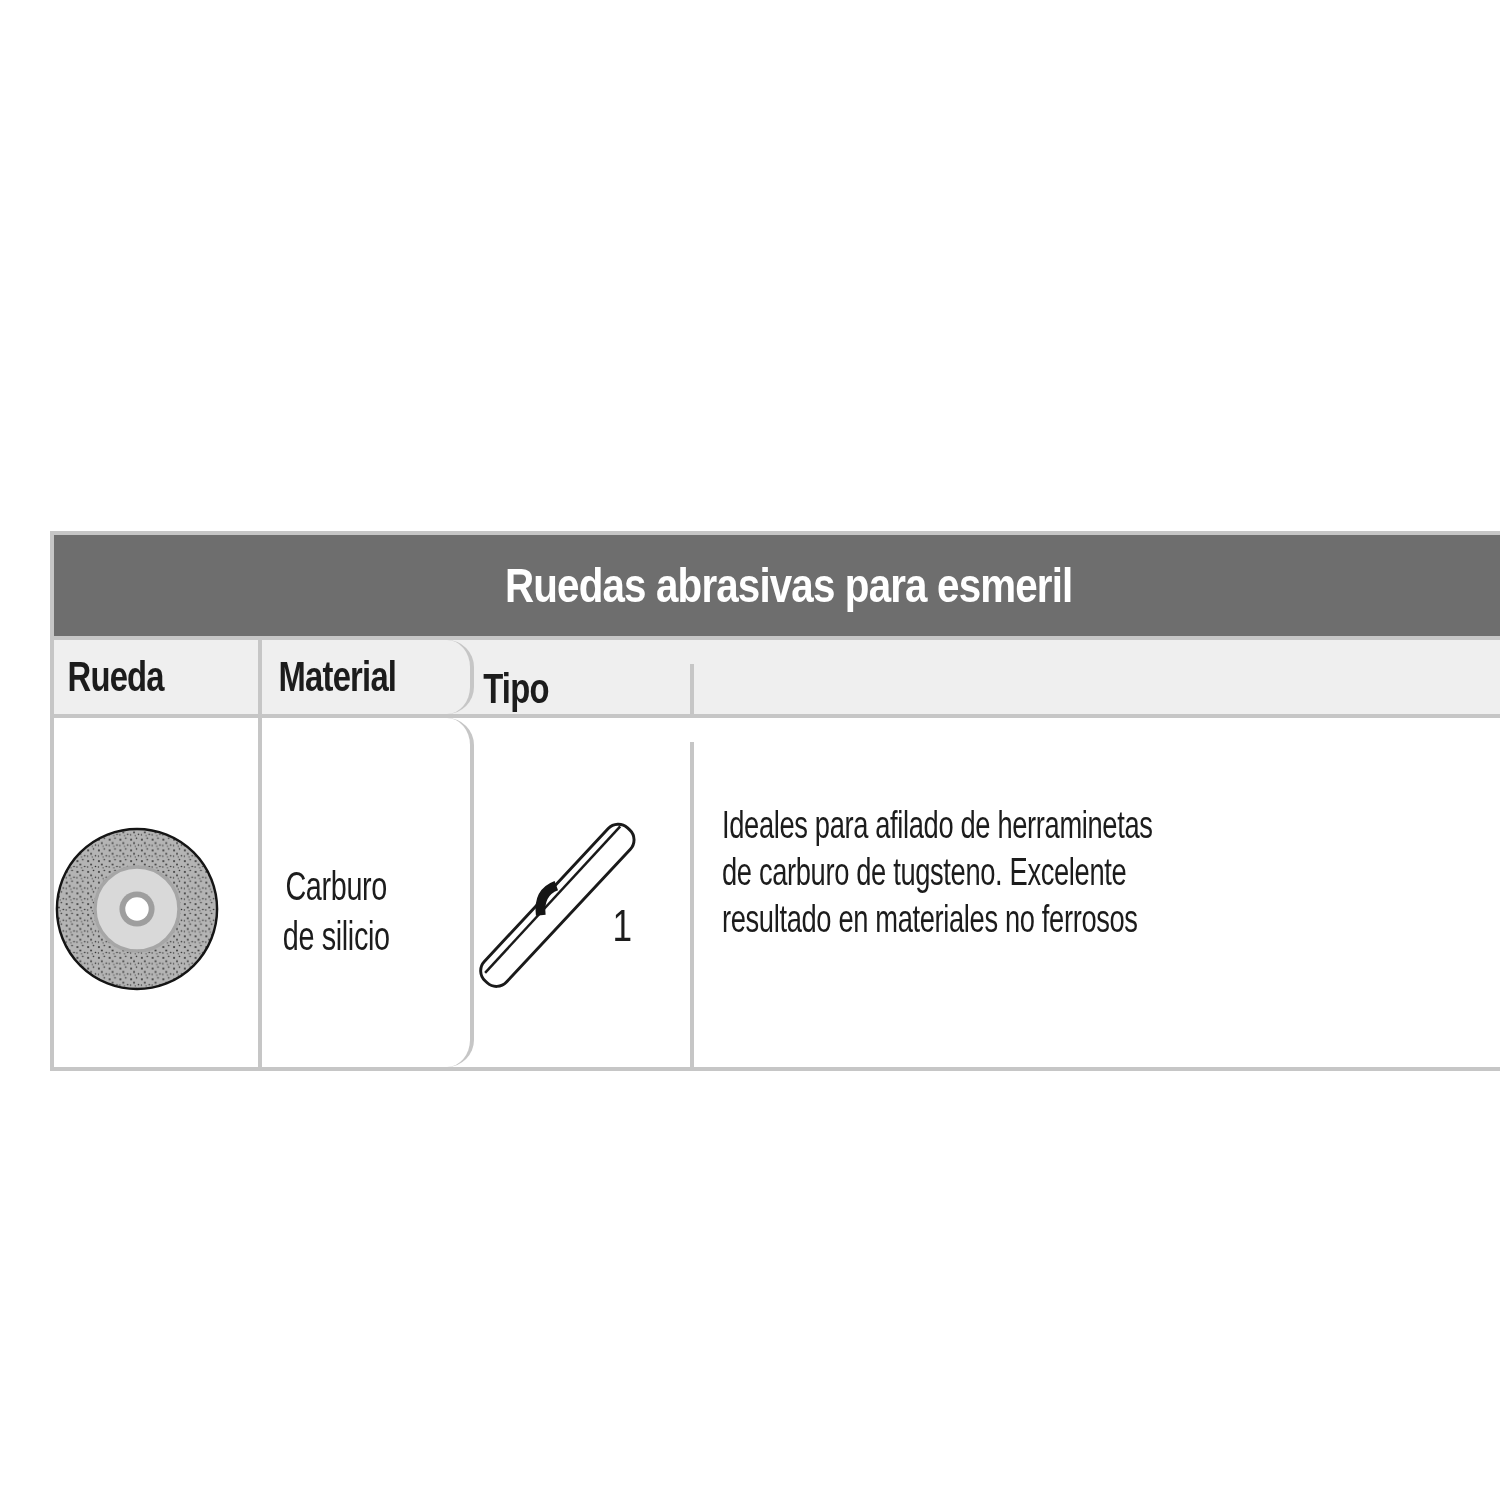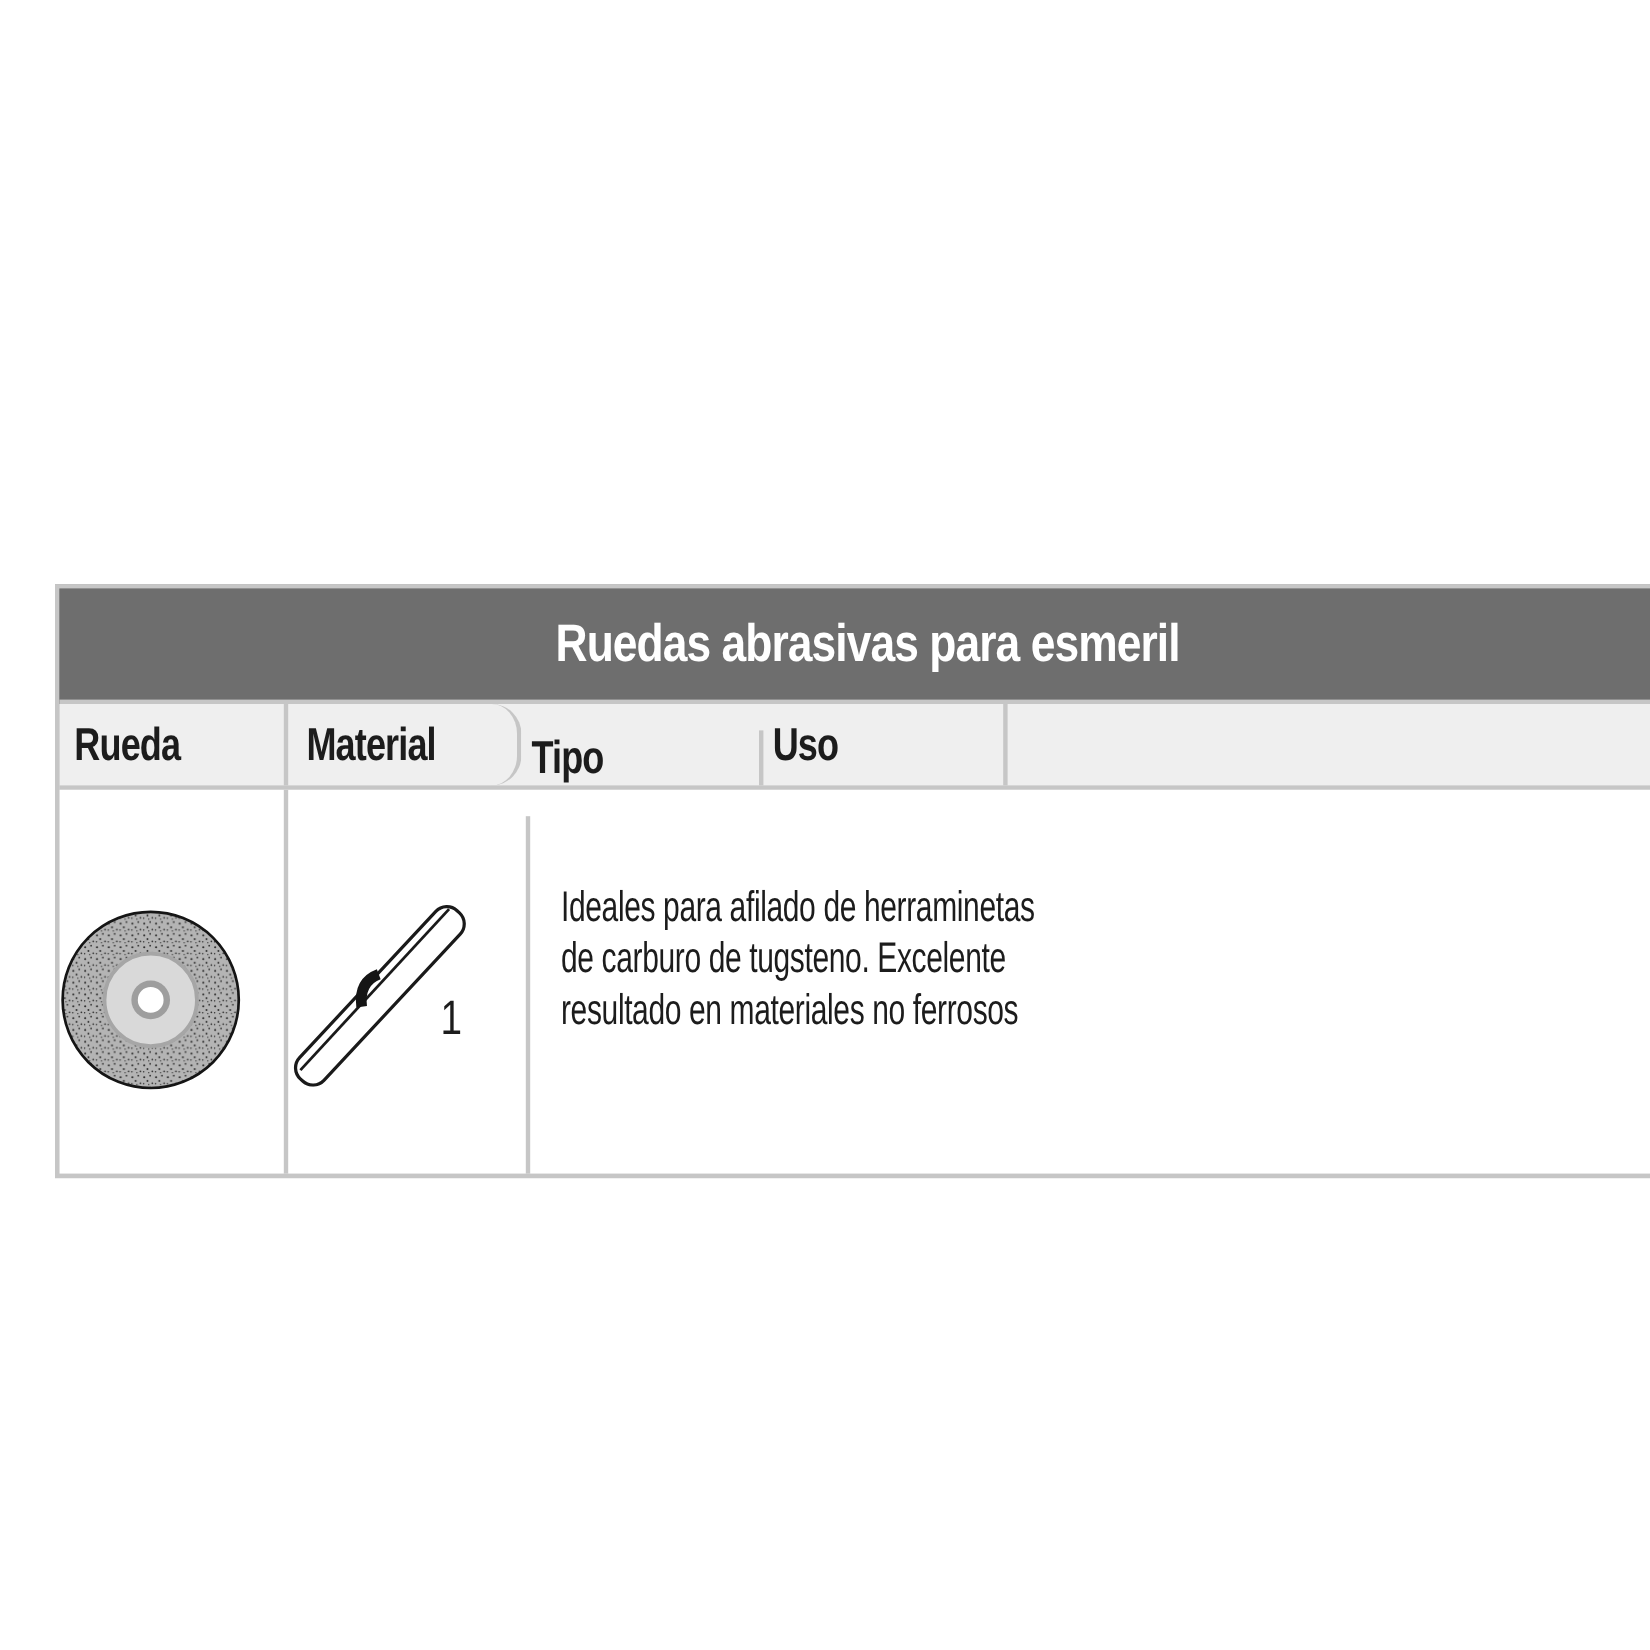--- a/index.html
+++ b/index.html
@@ -142,23 +142,20 @@
 
     <div class="header-row">
       <div class="cell c1 vsep">
         <span class="hdr">Rueda</span>
       </div>
       <div class="cell c2 vsep">
         <span class="hdr">Material</span>
       </div>
       <div class="cell c3 vsep">
         <span class="hdr">Tipo</span>
-      </div>
-      <div class="cell c4 vsep">
-        <span class="hdr">Uso</span>
       </div>
     </div>
 
     <div class="body-row">
 
       <div class="cell c1 vsep">
         <svg class="wheel-svg" width="166" height="166" viewBox="0 0 170 170">
           <defs>
             <pattern id="speck" width="11" height="11" patternUnits="userSpaceOnUse">
               <rect width="11" height="11" fill="#b4b4b4"></rect>
@@ -170,20 +167,24 @@
               <circle cx="6.2" cy="9.8" r="0.6" fill="#2e2e2e"></circle>
             </pattern>
           </defs>
           <circle cx="85" cy="85" r="82" fill="url(#speck)" stroke="#151515" stroke-width="2.5"></circle>
           <circle cx="85" cy="85" r="43" fill="#d9d9d9" stroke="#a6a6a6" stroke-width="3.5"></circle>
           <circle cx="85" cy="85" r="18" fill="#9e9e9e"></circle>
           <circle cx="85" cy="85" r="12" fill="#ffffff"></circle>
         </svg>
       </div>
 
+      <div class="cell c2 vsep">
+        <span class="body-text txt-center material-text">Carburo
+de silicio</span>
+      </div>
 
       <div class="cell c3 vsep">
         <svg class="tipo-svg" width="166" height="166" viewBox="0 0 170 170">
           <g transform="rotate(-47 85 85)">
             <rect x="-22" y="70" width="214" height="31" rx="14" fill="#ffffff" stroke="#1a1a1a" stroke-width="3"></rect>
             <line x1="-16" y1="78.5" x2="188" y2="77.5" stroke="#1a1a1a" stroke-width="2.6"></line>
             <path d="M 66 80 Q 81 62 99 71" fill="none" stroke="#151515" stroke-width="10"></path>
           </g>
         </svg>
         <span class="tipo-num">1</span>

